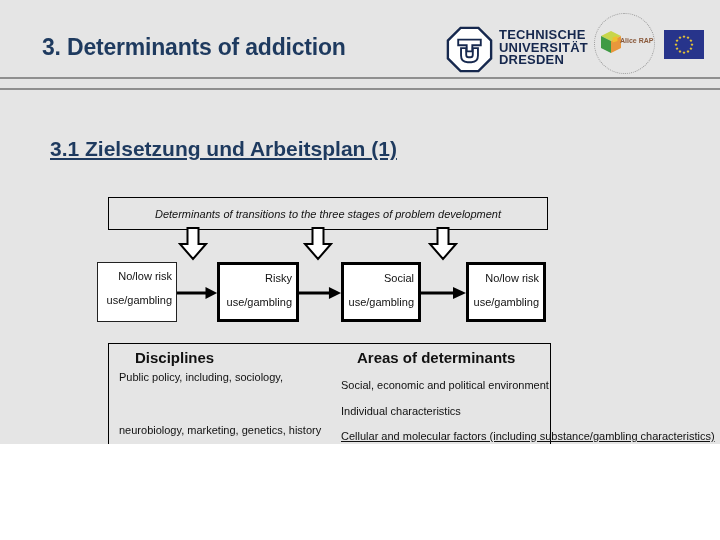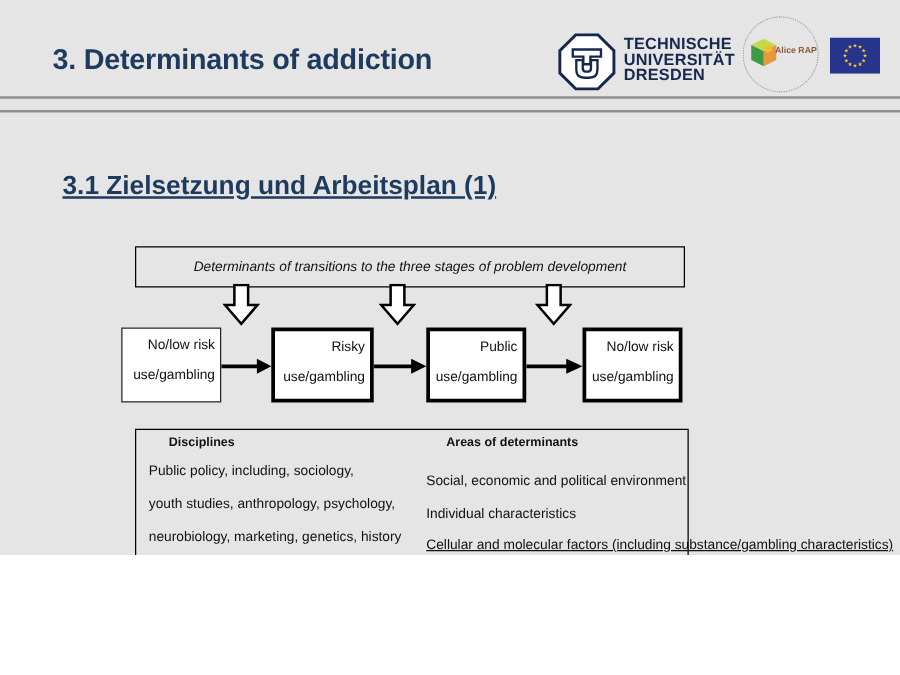--- a/index.html
+++ b/index.html
@@ -40,21 +40,21 @@
   .stage-2{left:217px;width:82px;}
   .stage-3{left:341px;width:80px;}
   .stage-4{left:466px;width:80px;}
   .h-arrow{top:286px;}
   .h-arrow-1{left:177px;}
   .h-arrow-2{left:299px;}
   .h-arrow-3{left:421px;}
   
   .det-table{left:108px;top:343px;width:443px;height:143px;border:1.5px solid #000;box-sizing:border-box;}
   .det-table p{position:absolute;margin:0;font-size:11px;white-space:nowrap;color:#111;}
-  .det-table .col-header{font-weight:bold;font-size:10px;padding-left:16px;}
+  .det-table .col-header{font-weight:bold;font-size:15px;padding-left:16px;}
   .th-left{left:10px;top:5px;}
   .th-right{left:232px;top:5px;}
   .dl-0{left:10px;top:27px;}
   .dl-1{left:10px;top:53px;}
   .dl-2{left:10px;top:80px;}
   .al-0{left:232px;top:35px;}
   .al-1{left:232px;top:61px;text-align:right;}
   .al-2{left:232px;top:85px;white-space:normal;width:224px;line-height:14.5px;text-decoration:underline;}
   
   .page-number{left:675px;top:491px;font-size:13.5px;color:#1e3a5f;}
@@ -127,21 +127,21 @@
 
   <div class="abs stage stage-thin stage-1">
     <div>No/low risk</div>
     <div>use/gambling</div>
   </div>
   <div class="abs stage stage-thick stage-2">
     <div>Risky</div>
     <div>use/gambling</div>
   </div>
   <div class="abs stage stage-thick stage-3">
-    <div>Public</div>
+    <div>Social</div>
     <div>use/gambling</div>
   </div>
   <div class="abs stage stage-thick stage-4">
     <div>No/low risk</div>
     <div>use/gambling</div>
   </div>
 
   <svg class="abs h-arrow h-arrow-1" width="41" height="14" viewBox="0 0 46 14" preserveAspectRatio="none">
     <line x1="0" y1="7" x2="33" y2="7" stroke="#000" stroke-width="3"></line>
       <polygon points="32,1 45,7 32,13" fill="#000"></polygon>
@@ -152,21 +152,20 @@
   </svg>
   <svg class="abs h-arrow h-arrow-3" width="46" height="14" viewBox="0 0 46 14" preserveAspectRatio="none">
     <line x1="0" y1="7" x2="33" y2="7" stroke="#000" stroke-width="3"></line>
       <polygon points="32,1 45,7 32,13" fill="#000"></polygon>
   </svg>
 
   <div class="abs det-table">
     <p class="col-header th-left">Disciplines</p>
     <p class="col-header th-right">Areas of determinants</p>
     <p class="dl-0">Public policy, including, sociology,</p>
-    <p class="dl-1">youth studies, anthropology, psychology,</p>
     <p class="dl-2">neurobiology, marketing, genetics, history</p>
     <p class="al-0">Social, economic and political environment</p>
     <p class="al-1">Individual characteristics</p>
     <p class="al-2">Cellular and molecular factors (including substance/gambling characteristics)</p>
   </div>
 
   <div class="abs page-number">20</div>
 
 </div>
 

